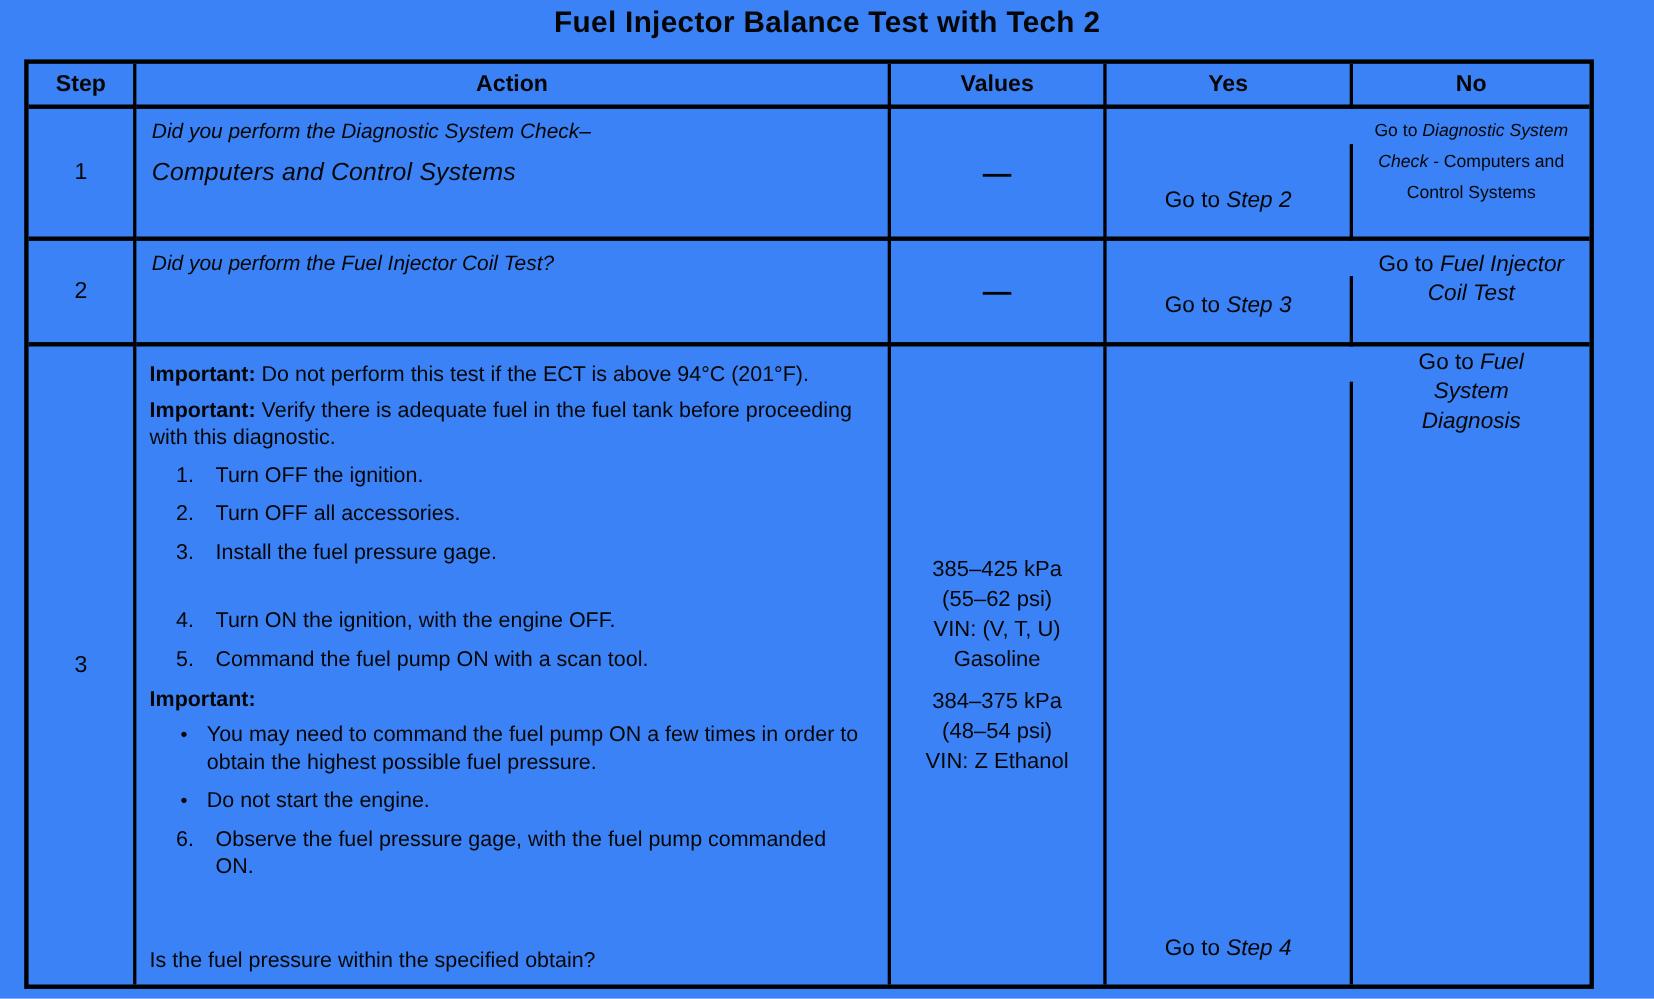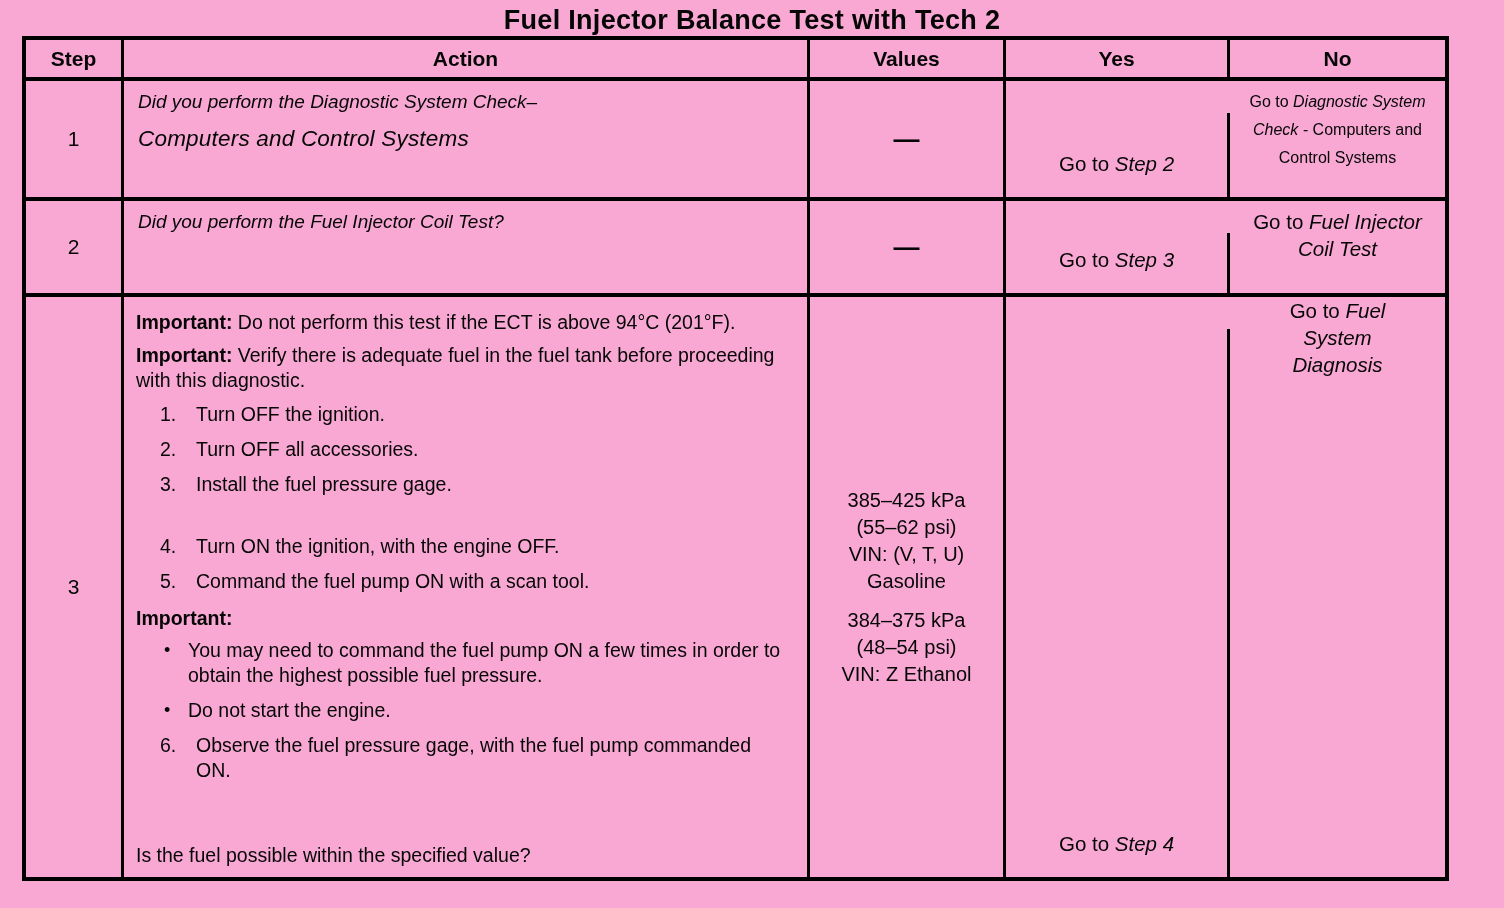--- a/index.html
+++ b/index.html
@@ -1,26 +1,26 @@
 <!DOCTYPE html>
 <html><head>
 <meta charset="utf-8">
 <style>
   html,body { margin:0; padding:0; background:#fff; }
   .page {
-    position:relative; width:1504px; height:908px; background:#f9a8d4;
+    position:relative; width:1504px; height:908px; background:#3b82f6;
     color:#060606; font-family:"Liberation Sans", sans-serif;
     overflow:hidden;
   }
   .title {
     position:absolute; top:5px; left:0; width:100%;
     text-align:center; font-size:27px; font-weight:bold; letter-spacing:0.3px;
   }
   .tbl {
-    position:absolute; left:22px; top:36px; width:1427px; height:845px;
+    position:absolute; left:22px; top:54px; width:1427px; height:845px;
     box-sizing:border-box; border:4px solid #000;
     display:grid;
     grid-template-columns:98px 686px 196px 224px 215px;
     grid-template-rows:41px 120px 96px 580px;
   }
   .cell {
     box-sizing:border-box;
     border-right:3px solid #000;
     border-bottom:4px solid #000;
     overflow:hidden;
@@ -153,21 +153,21 @@
       <div class="bli">
           <span class="blt">•</span>
           <span>Do not start the engine.</span>
         </div>
 
       <div class="oli">
           <span class="num">6.</span>
           <span>Observe the fuel pressure gage, with the fuel pump commanded ON.</span>
         </div>
 
-      <div class="question">Is the fuel possible within the specified value?</div>
+      <div class="question">Is the fuel pressure within the specified obtain?</div>
     </div>
 
     <div class="cell last-row values-center">
       <div class="vblock">
         <div>385–425 kPa</div>
         <div>(55–62 psi)</div>
         <div>VIN: (V, T, U)</div>
         <div>Gasoline</div>
       </div>
       <div class="vblock">

